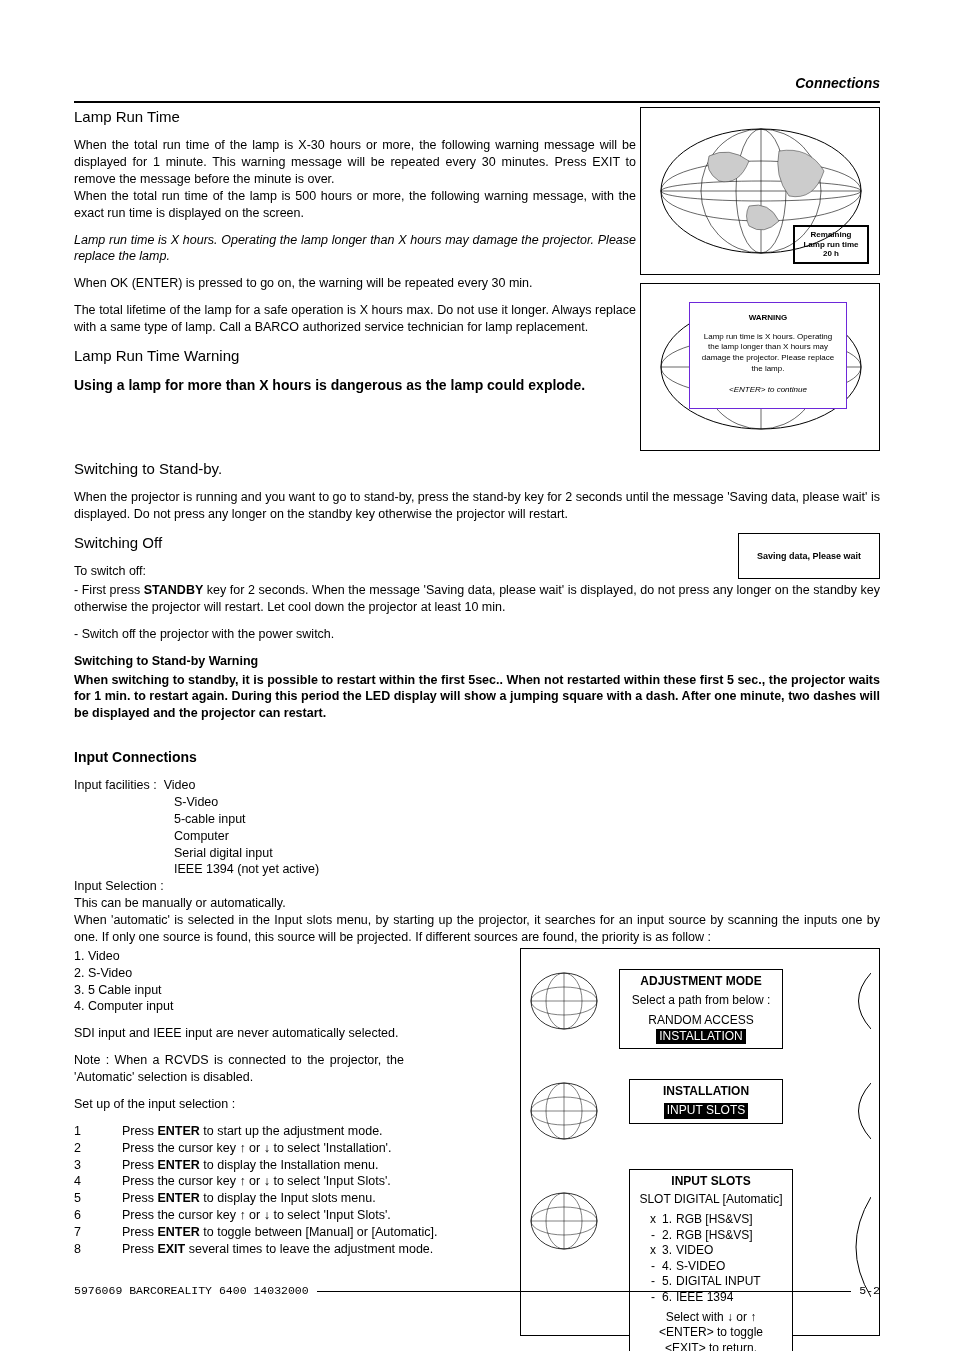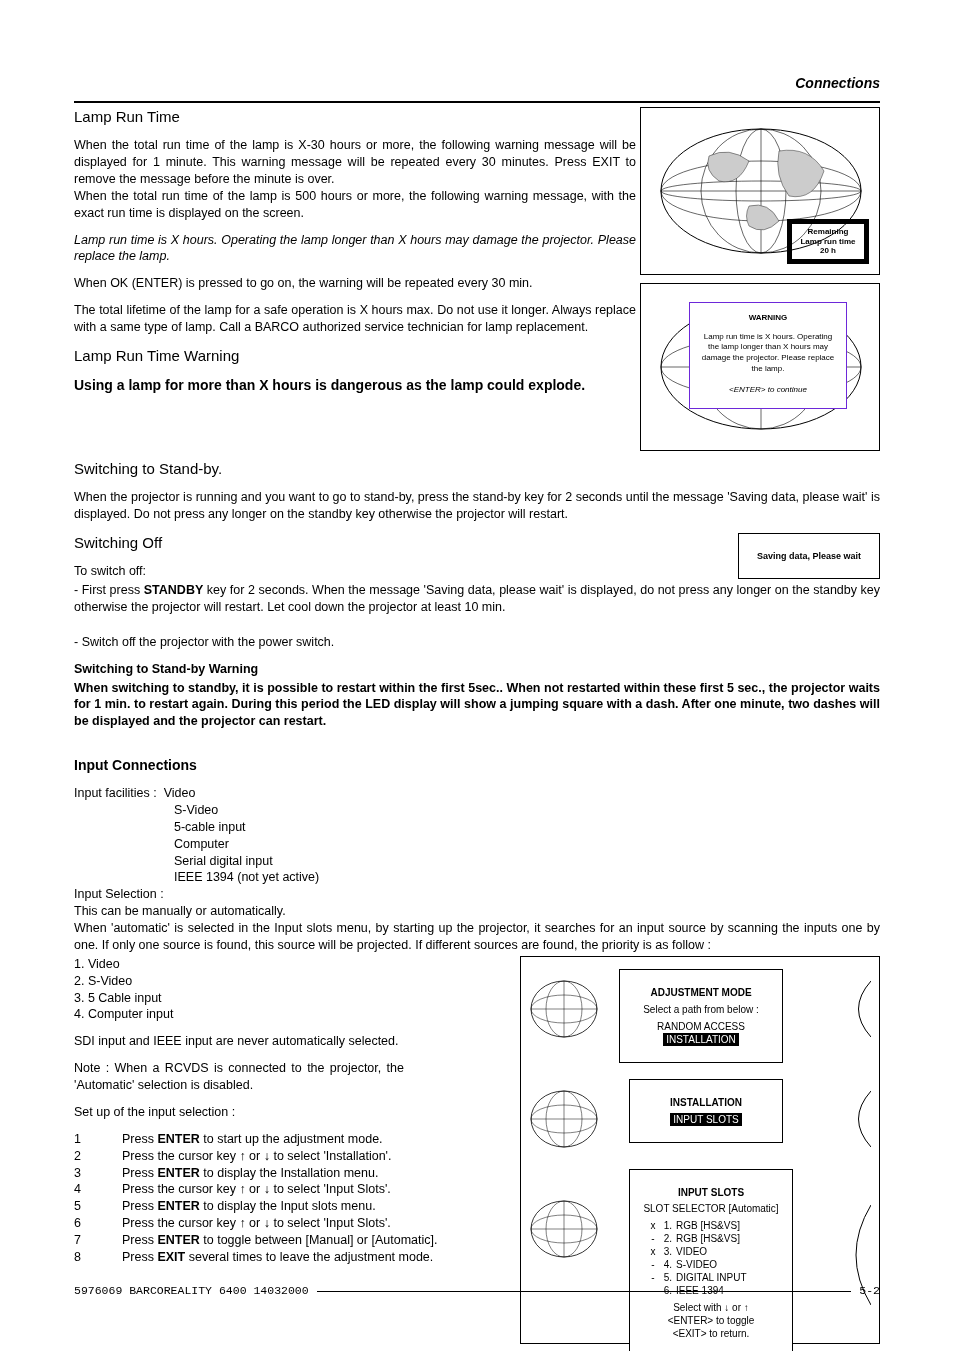--- a/index.html
+++ b/index.html
@@ -19,21 +19,21 @@
   .header-right { text-align: right; font-style: italic; font-weight: bold; font-size: 14px; margin-bottom: 8px; }
   .two-col { display: flex; gap: 4px; }
   .col-main { flex: 1 1 auto; }
   .col-side { width: 240px; flex: 0 0 auto; }
   h2.sec { font-weight: normal; font-size: 15px; margin: 0 0 10px 0; }
   h2.sec-bold { font-weight: bold; font-size: 14px; margin: 16px 0 10px 0;}
   p { margin: 0 0 10px 0; text-align: justify; }
   .italic { font-style: italic; }
   .bold { font-weight: bold; }
   .small-box {
-    border: 5px solid #000000;
+    border: 2px solid #000000;
     font-size: 8px;
     text-align: center;
     padding: 3px 4px;
     line-height: 1.2;
     font-weight: bold;
   }
   .warning-box {
     border: 1px solid #6d28d9;
     font-size: 8px;
     text-align: center;
@@ -72,24 +72,24 @@
   .steps .step-row { display: flex; }
   .steps .num { width: 48px; }
   .bottom-fig {
     float: right;
     width: 360px;
     margin-left: 12px;
   }
   .bottom-fig .figure-box { height: auto; }
   .menu-box {
     border: 1px solid #000;
-    font-size: 10px;
+    font-size: 12px;
     text-align: center;
-    padding: 16px 6px;
-    margin: 4px auto;
+    padding: 4px 6px;
+    margin: 12px auto;
     line-height: 1.3;
   }
   .menu-box .title { font-weight: bold; margin-bottom: 3px;}
   .inv { background:#000; color:#fff; display:inline-block; padding:0 3px;}
   .footer {
     position: absolute;
     bottom: 52px;
     left: 74px;
     right: 74px;
     font-size: 11.5px;
@@ -165,21 +165,21 @@
     </div>
   </div>
 </div>
 
 <h2 class="sec">Switching to Stand-by.</h2>
 <p>When the projector is running and you want to go to stand-by, press the stand-by key for 2 seconds until the message 'Saving data, please wait' is displayed.  Do not press any longer on the standby key otherwise the projector will restart.</p>
 
 <div class="saving-box">Saving data, Please wait</div>
 <h2 class="sec">Switching Off</h2>
 <p style="margin-bottom:2px;">To switch off:</p>
-<p style="margin-bottom:18px;">
+<p style="margin-bottom:10px;">
   <span>- First press </span><span class="bold">STANDBY</span><span> key for 2 seconds.  When the message 'Saving data, please wait' is displayed, do not press any longer on the standby key otherwise the projector will restart. Let cool down the projector at least 10 min.</span>
 </p>
 <p>- Switch off the projector with the power switch.</p>
 
 <p class="bold" style="margin-bottom:2px;">Switching to Stand-by Warning</p>
 <p class="bold">When switching to standby, it is possible to restart within the first 5sec..  When not restarted within these first 5 sec., the projector waits for 1 min. to restart again.  During this period the LED display will show a jumping square with a dash.  After one minute, two dashes will be displayed and the projector can restart.</p>
 
 <div class="clear"></div>
 
 <h2 class="sec-bold">Input Connections</h2>
@@ -241,21 +241,21 @@
         <div><span class="inv">INSTALLATION</span></div>
       </div>
 
       <div class="menu-box" style="position:absolute; left:100px; top:110px; width:140px; background:#fff;">
         <div class="title">INSTALLATION</div>
         <div style="margin-top:4px;"><span class="inv">INPUT SLOTS</span></div>
       </div>
 
       <div class="menu-box" style="position:absolute; left:100px; top:200px; width:150px; background:#fff; text-align:center;">
         <div class="title">INPUT SLOTS</div>
-        <div style="margin:3px 0 4px;">SLOT SELECTOR [Automatic]</div>
+        <div style="margin:3px 0 4px;">SLOT DIGITAL [Automatic]</div>
         <div style="padding-left:12px;">
           <div class="input-slot-row">
               <span>x</span>
               <span>1.</span>
               <span>RGB [HS&amp;VS]</span>
             </div>
           <div class="input-slot-row">
               <span>-</span>
               <span>2.</span>
               <span>RGB [HS&amp;VS]</span>

